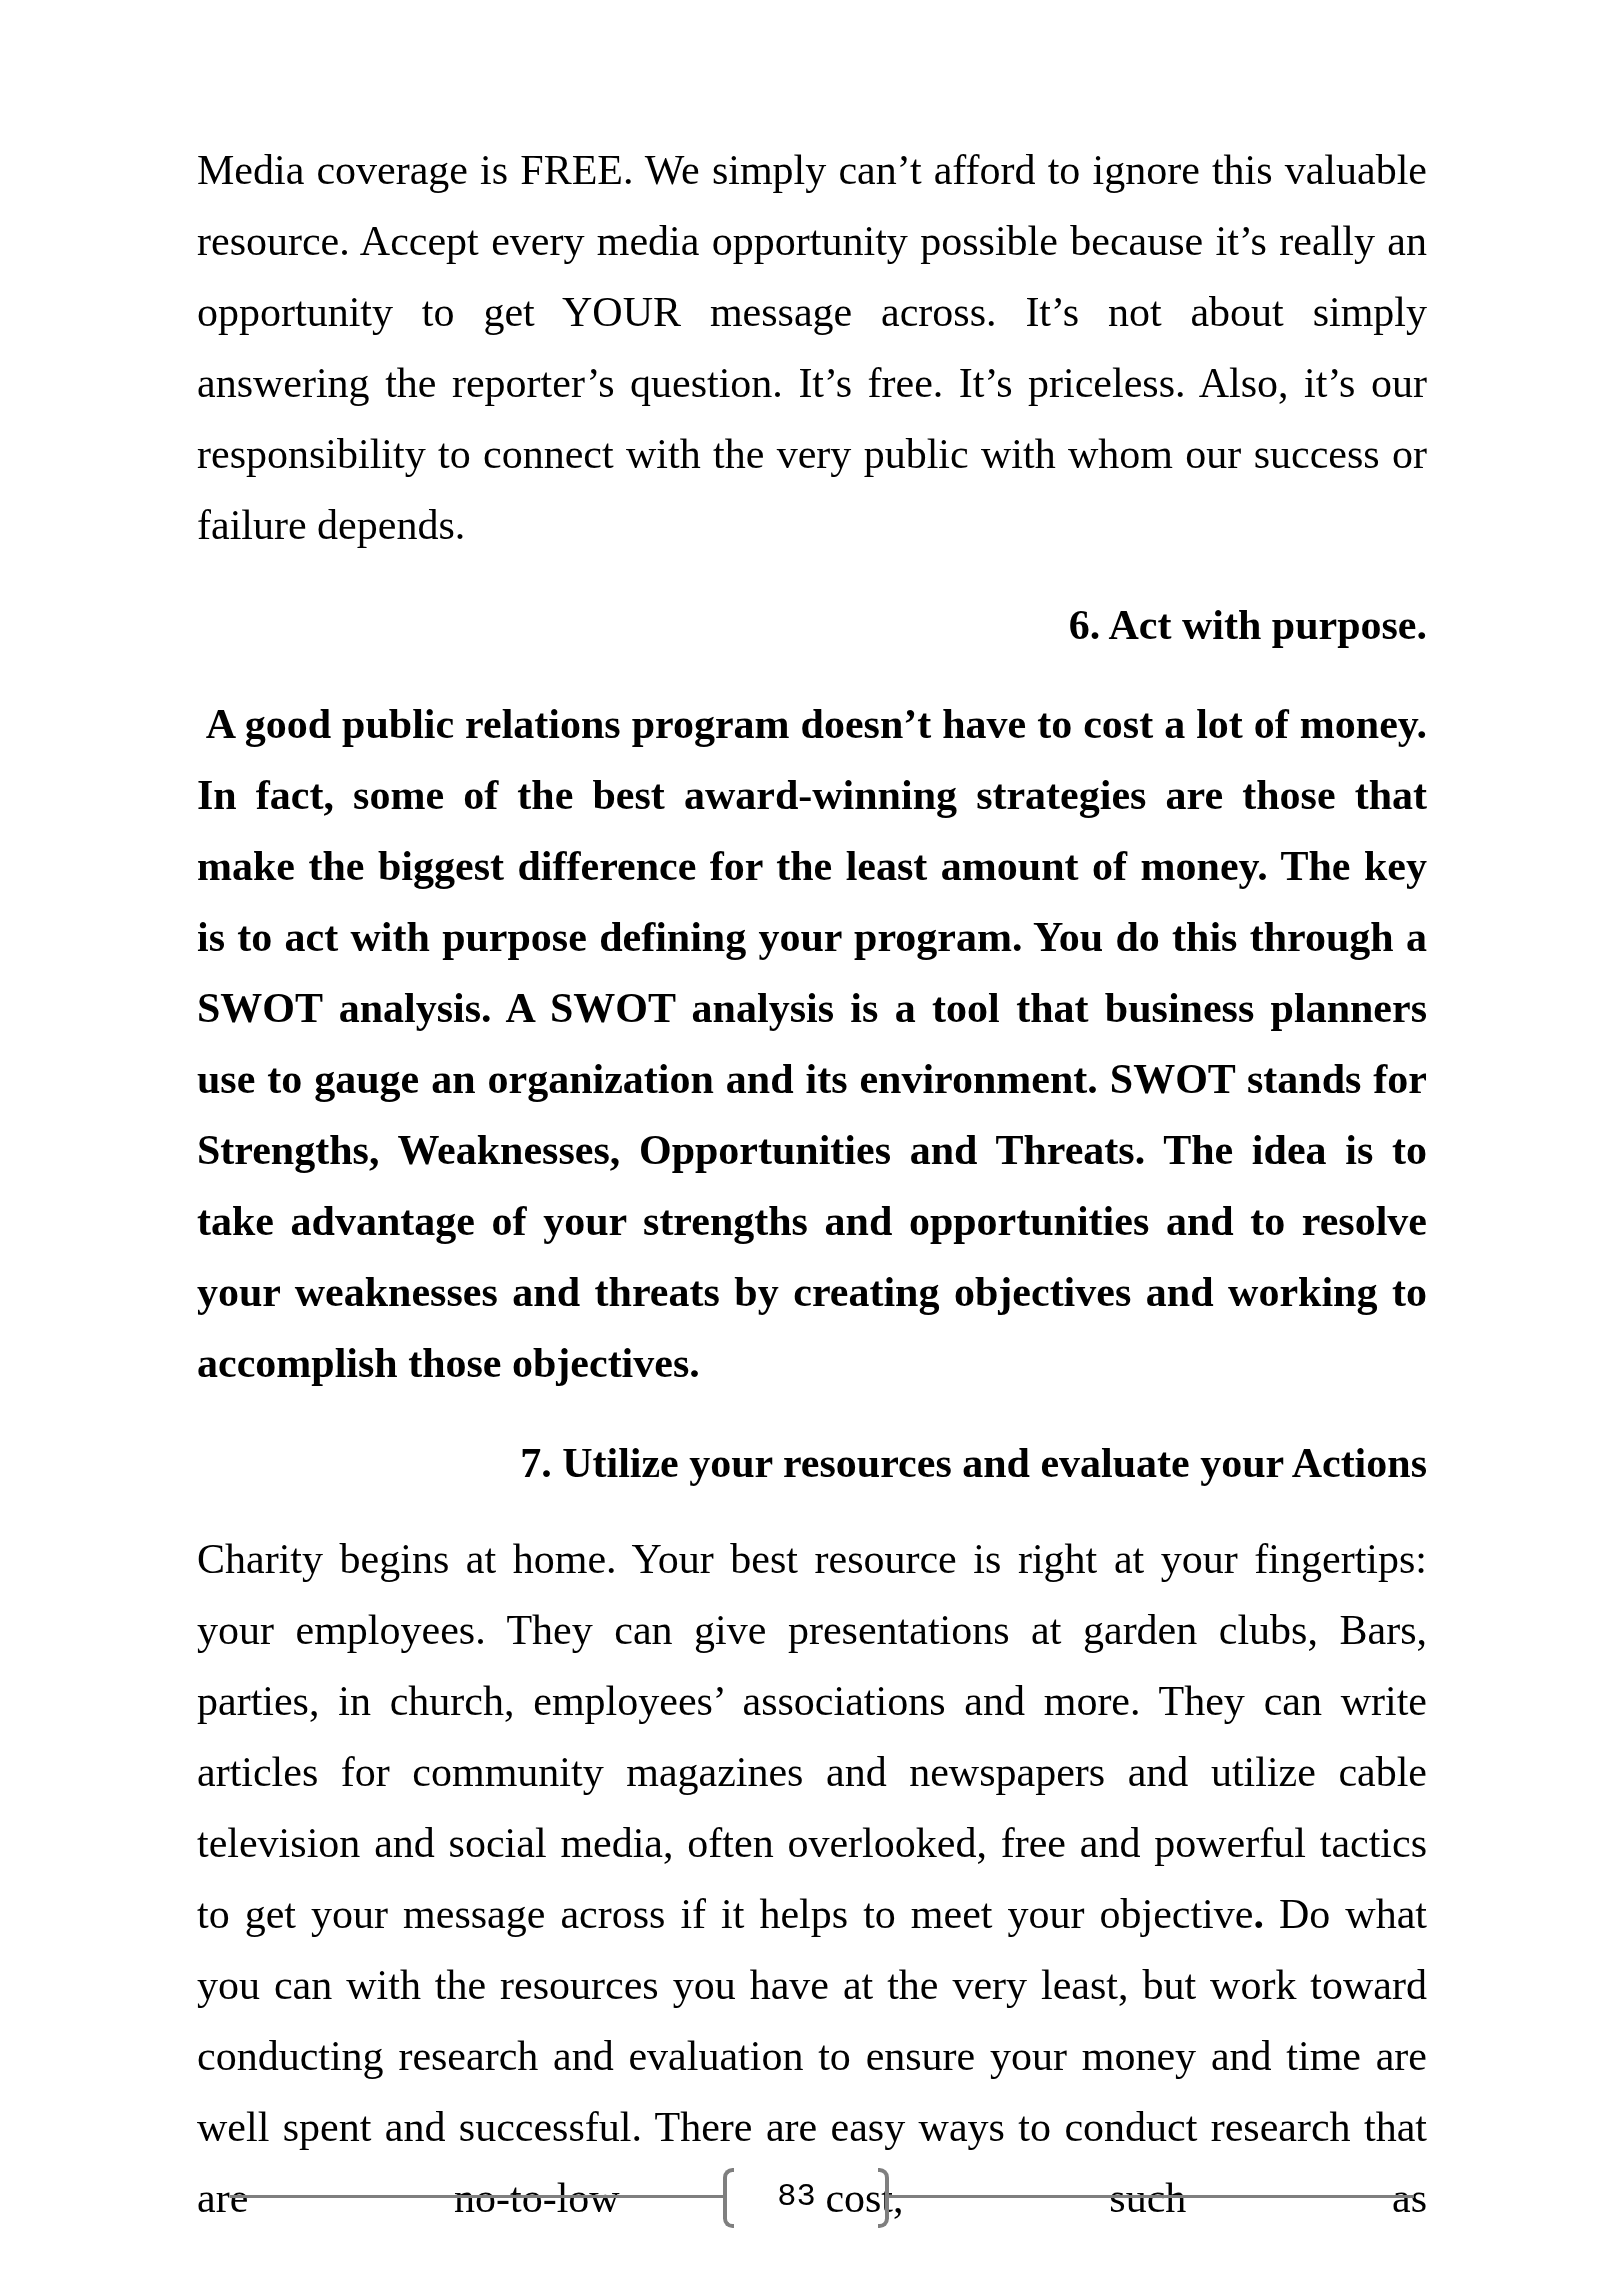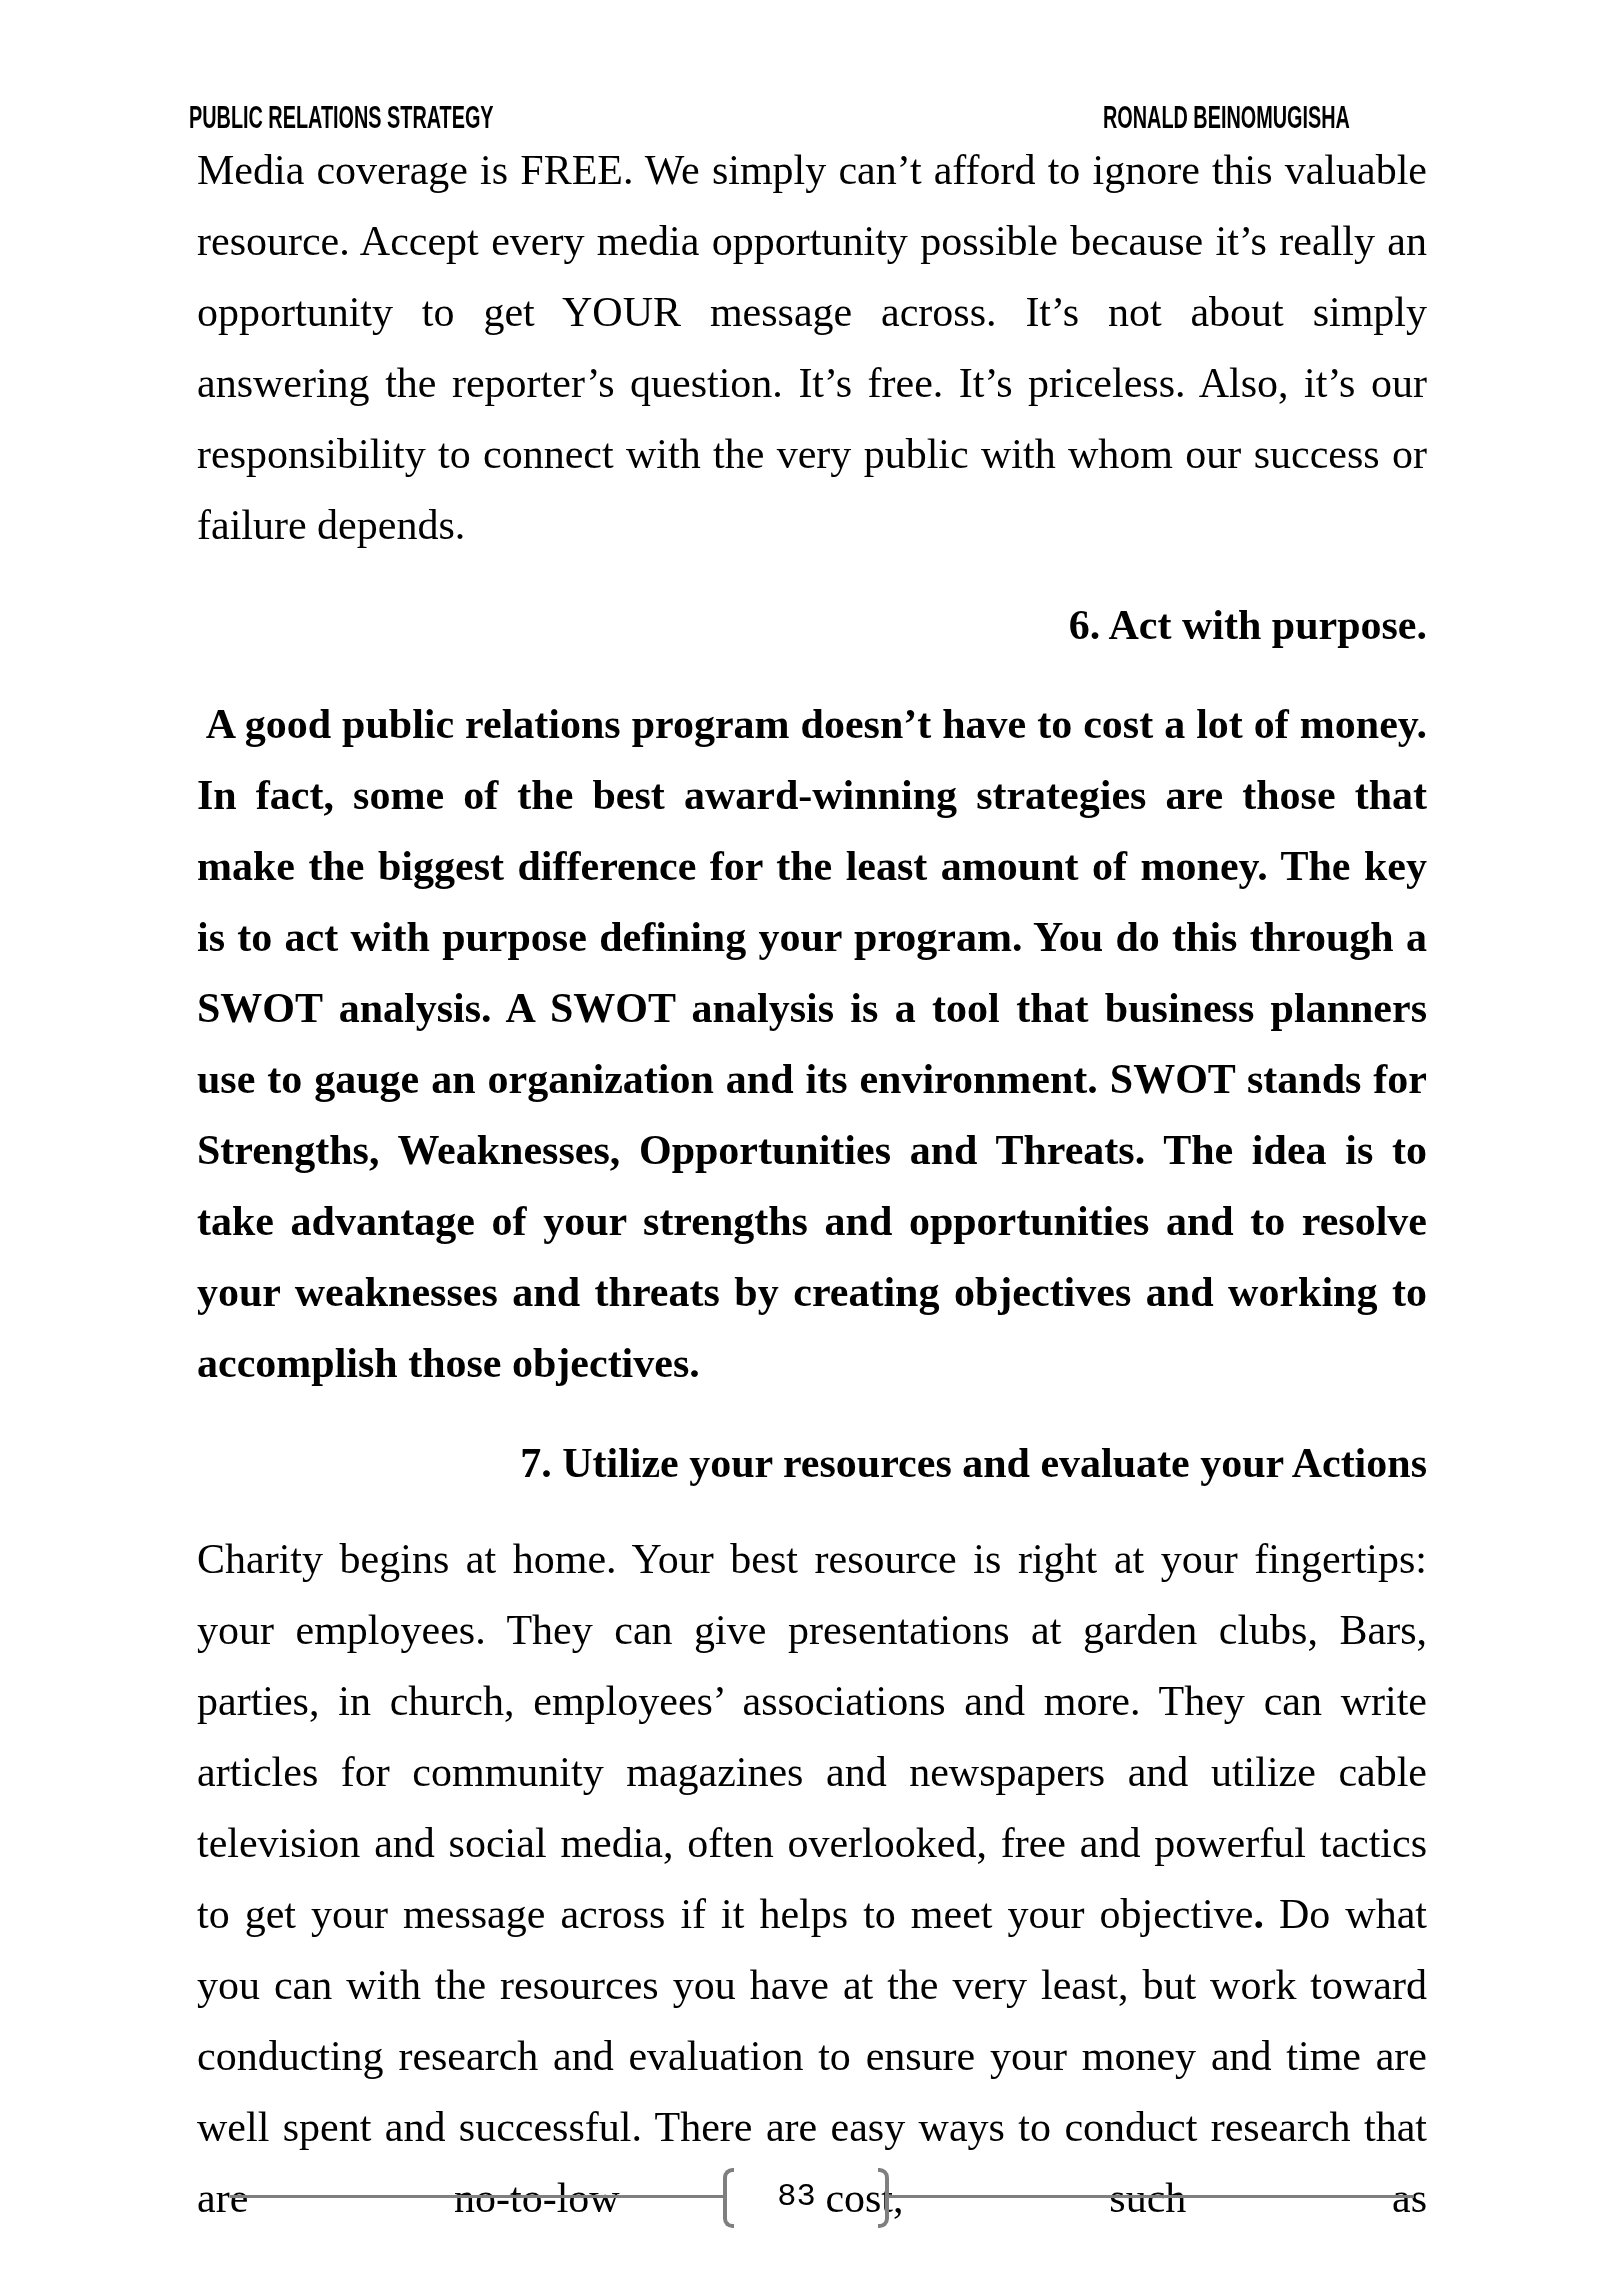--- a/index.html
+++ b/index.html
@@ -121,24 +121,20 @@
       font-size: 32px;
       line-height: 48px;
       font-family: Liberation Mono, monospace;
     }
   </style>
 </head>
 <body>
 
 <div class="page">
 
-  <div class="running-header">
-    <span class="rh-text rh-left">PUBLIC RELATIONS STRATEGY</span>
-    <span class="rh-text rh-right">RONALD BEINOMUGISHA</span>
-  </div>
 
   <div class="content">
     <p class="para">Media coverage is FREE. We simply can’t afford to ignore this valuable resource. Accept every media opportunity possible because it’s really an opportunity to get YOUR message across. It’s not about simply answering the reporter’s question. It’s free. It’s priceless. Also, it’s our responsibility to connect with the very public with whom our success or failure depends.</p>
 
     <h2 class="heading h6">6.  Act with purpose.</h2>
 
     <p class="para indent-small">A good public relations program doesn’t have to cost a lot of money. In fact, some of the best award-winning strategies are those that make the biggest difference for the least amount of money. The key is to act with purpose defining your program. You do this through a SWOT analysis. A SWOT analysis is a tool that business planners use to gauge an organization and its environment. SWOT stands for Strengths, Weaknesses, Opportunities and Threats. The idea is to take advantage of your strengths and opportunities and to resolve your weaknesses and threats by creating objectives and working to accomplish those objectives.</p>
 
     <h2 class="heading h7">7. Utilize your resources and evaluate your Actions</h2>
 

